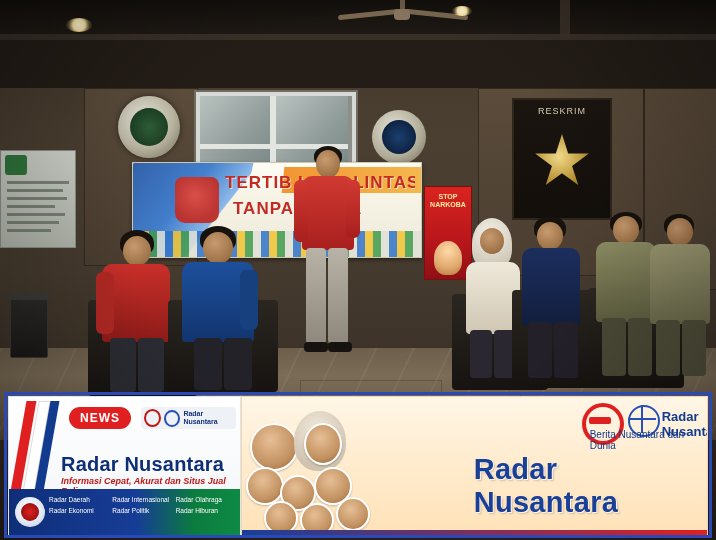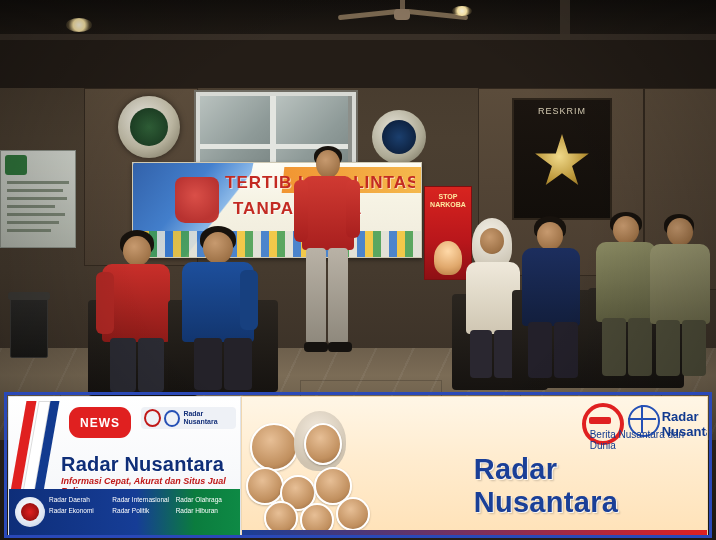--- a/index.html
+++ b/index.html
@@ -242,21 +242,21 @@
     position:relative;
     width: 232px; height:138px;
     background: linear-gradient(to bottom, #ffffff 0%, #f2f4f8 100%);
     overflow:hidden;
     border:1px solid #dfe3ea;
   }
   .lt-left .stripe-red { position:absolute; left:6px; top:4px; width:10px; height:130px; background:#e02020; transform: skewX(-10deg);}
   .lt-left .stripe-white { position:absolute; left:18px; top:4px; width:10px; height:130px; background:#ffffff; transform: skewX(-10deg); border:1px solid #dcdcdc;}
   .lt-left .stripe-blue { position:absolute; left:30px; top:4px; width:9px; height:130px; background:#123a8f; transform: skewX(-10deg);}
   .lt-left .news-pill {
-    position:absolute; left:60px; top:10px; width:62px; height:31px;
+    position:absolute; left:60px; top:10px; width:62px; height:22px;
     background:#e02020; border-radius:11px; color:#fff;
     font-size:12px; font-weight:bold; letter-spacing:1px;
     display:flex; align-items:center; justify-content:center;
   }
   .lt-left .mini-badge {
     position:absolute; left:132px; top:10px; width:92px; height:22px;
     background:#eef1f6; border-radius:4px; display:flex; align-items:center; gap:3px; padding-left:3px;
   }
   .lt-left .mini-badge .mb-text { font-size:7px; color:#16327a; font-weight:bold; line-height:8px;}
   .lt-left .title {

